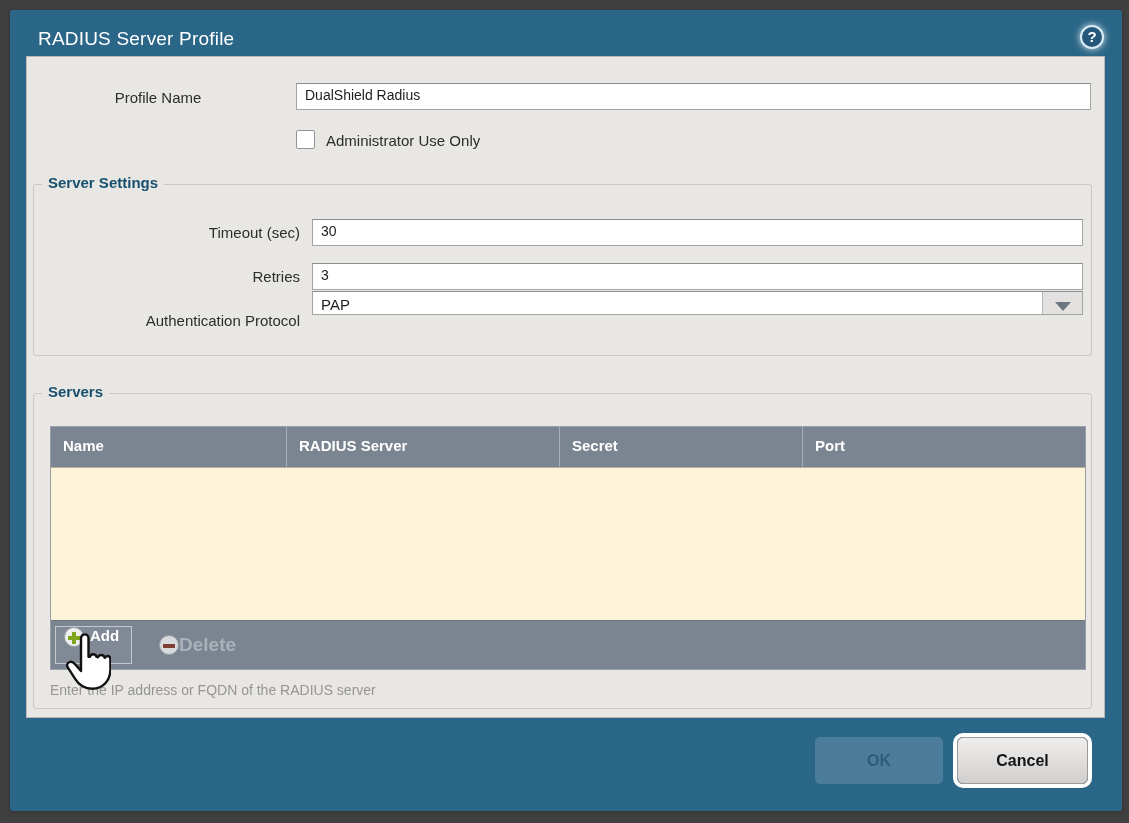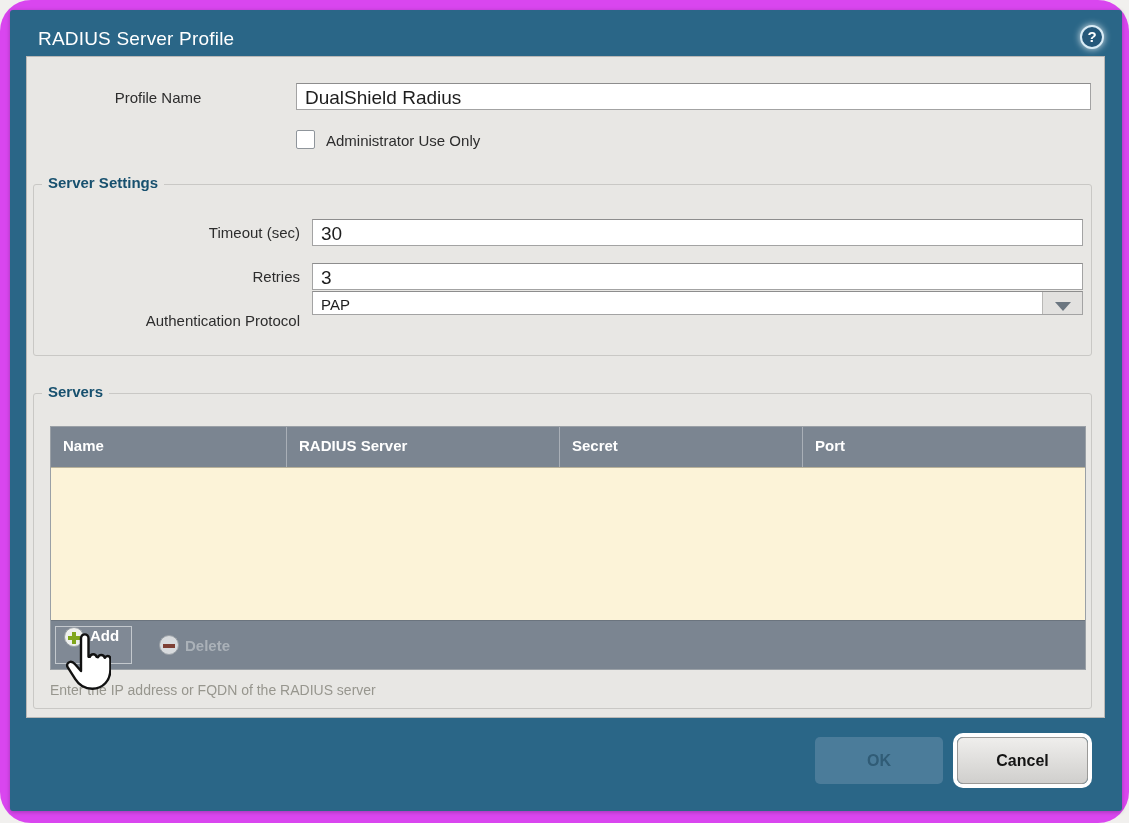--- a/index.html
+++ b/index.html
@@ -1,33 +1,33 @@
 <!DOCTYPE html>
 <html><head>
 <meta charset="utf-8">
 <style>
   * { margin:0; padding:0; box-sizing:border-box; }
   html,body { width:1129px; height:823px; background:#f1f0ee; font-family:"Liberation Sans", sans-serif; overflow:hidden; }
-  .page { position:relative; width:1129px; height:823px; background:#d946ef;border-radius:31px; }
+  .page { position:relative; width:1129px; height:823px; background:#404040; }
 
   .dialog { position:absolute; left:10px; top:10px; width:1112px; height:801px;
             background:#2a6687; border-radius:3px; box-shadow:0 1px 4px rgba(0,0,0,.25); }
   .dialog-title { position:absolute; left:28px; top:18px; color:#ffffff; font-size:19px; letter-spacing:.2px; }
   .help { position:absolute; right:18px; top:15px; width:24px; height:24px; border-radius:50%;
           background:#25587a; border:2px solid #d9ecf6; box-shadow:0 0 7px rgba(255,255,255,.85);
           color:#ffffff; font-size:15px; font-weight:bold; text-align:center; line-height:20px; cursor:pointer; }
 
   .content { position:absolute; left:16px; top:46px; width:1079px; height:662px;
              background:#e8e7e4; border:1px solid #b9b8b6; }
 
   .lbl { position:absolute; color:#2d2d2d; font-size:15px; white-space:nowrap; }
   .ralign { text-align:center; }
 
   .tbox { position:absolute; height:27px; background:#ffffff; border:1px solid #a3a3a3; border-top-color:#8d8d8d;
-          font-size:19px; color:#1d1d1d; padding:3px 0 0 8px; }
+          font-size:14px; color:#1d1d1d; padding:3px 0 0 8px; }
 
   .lbl-profile { left:0; top:32px; width:262px; }
   .in-profile  { left:269px; top:26px; width:795px; }
 
   .checkbox { position:absolute; left:269px; top:73px; width:19px; height:19px; background:#ffffff;
               border:1px solid #8f959b; border-radius:2px; cursor:pointer; }
   .lbl-admin { left:299px; top:75px; }
 
   .fieldset { position:absolute; border:1px solid #c9c8c5; border-radius:3px; }
   .legend { position:absolute; top:-11px; left:8px; background:#e8e7e4; padding:0 6px;
@@ -55,22 +55,22 @@
   .th-name   { width:235px; }
   .th-radius { width:273px; }
   .th-secret { width:243px; }
   .th-port   { width:283px; }
   .tbl-body { height:153px; background:#fcf3d8; border-top:1px solid #b9b29a; }
   .tbl-foot { position:relative; height:49px; background:#7b8591; border-top:1px solid #6b747e; }
 
   .btn-add { position:absolute; left:4px; top:5px; height:38px; display:flex; align-items:flex-start; gap:6px;
              padding:0 12px 0 8px; border:1px solid #c3c8cd; background:rgba(255,255,255,.04);
              color:#ffffff; font-size:15px; font-weight:bold; cursor:pointer; }
-  .btn-del { position:absolute; left:100px; top:5px; height:38px; display:flex; align-items:center; gap:6px;
-             padding:0 12px 0 8px; color:#aab1b8; font-size:15px; font-weight:bold; }
+  .btn-del { position:absolute; left:100px; top:5px; height:38px; display:flex; align-items:center; gap:0;
+             padding:0 12px 0 8px; color:#aab1b8; font-size:19px; font-weight:bold; }
   .mini-ico { width:20px; height:20px; border-radius:50%; background:#eef0ee; border:1px solid #9aa0a6;
               position:relative; flex:none; }
   .ico-plus::before  { content:""; position:absolute; left:3px; top:8px; width:12px; height:4px; background:#7fa51c; }
   .ico-plus::after   { content:""; position:absolute; left:7px; top:4px; width:4px; height:12px; background:#7fa51c; }
   .ico-minus { background:#d8dbde; }
   .ico-minus::before { content:""; position:absolute; left:3px; top:8px; width:12px; height:4px; background:#7e4035; }
 
   .helper { position:absolute; left:16px; top:288px; color:#97968e; font-size:14px; }
 
   .cursor-hand { position:absolute; left:36px; top:576px; width:48px; height:58px; pointer-events:none; z-index:9; }

